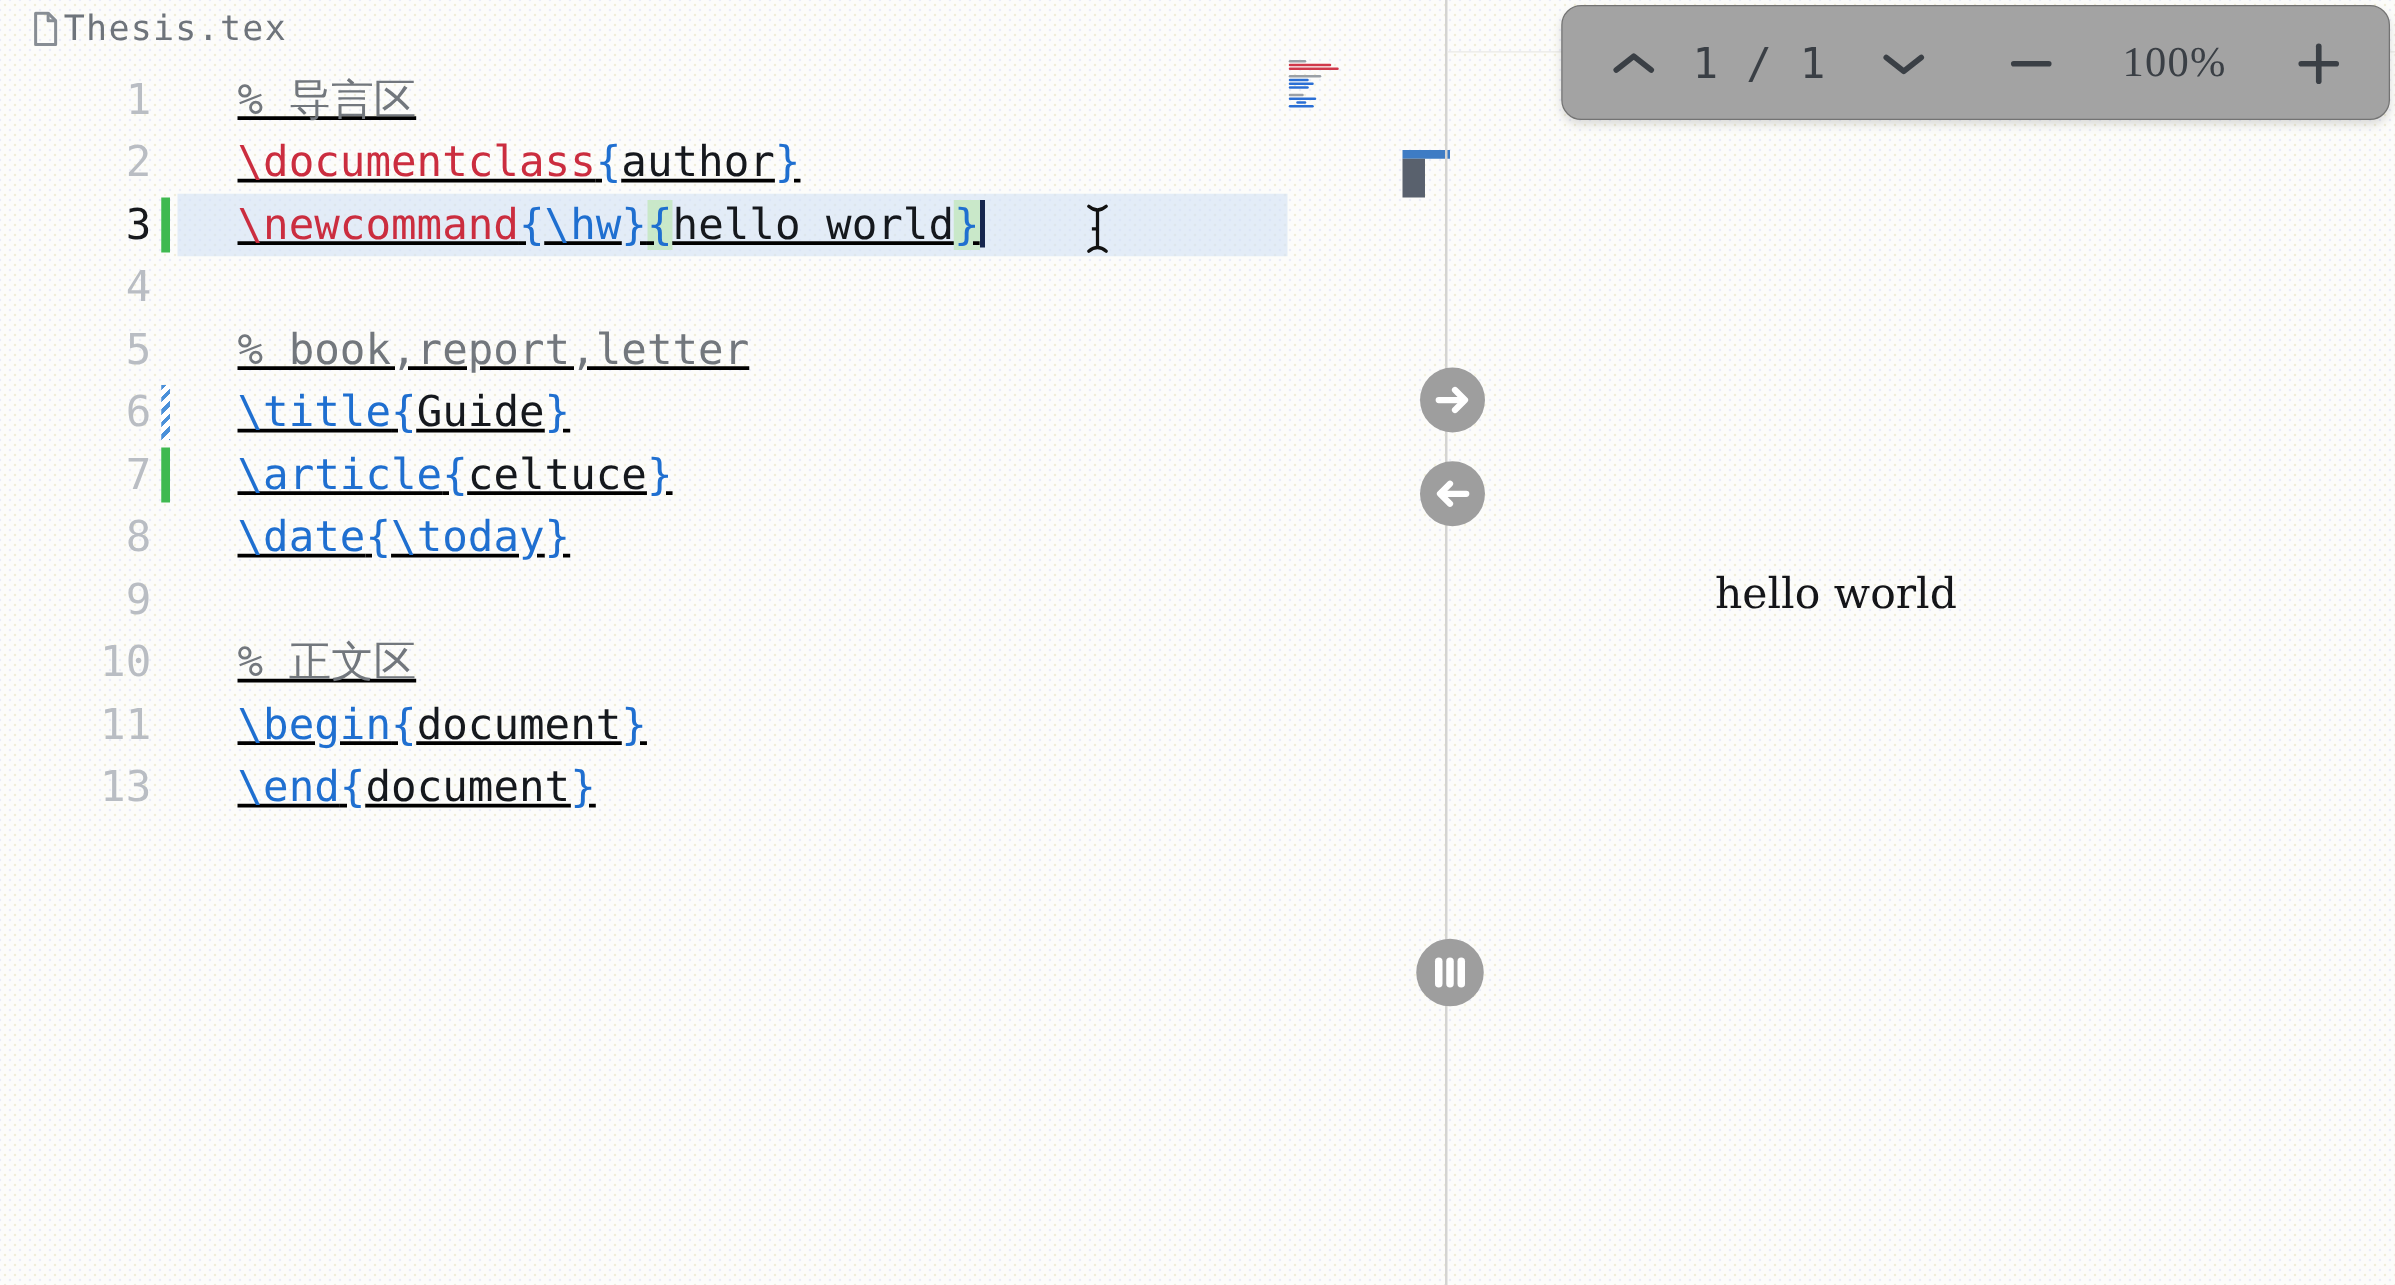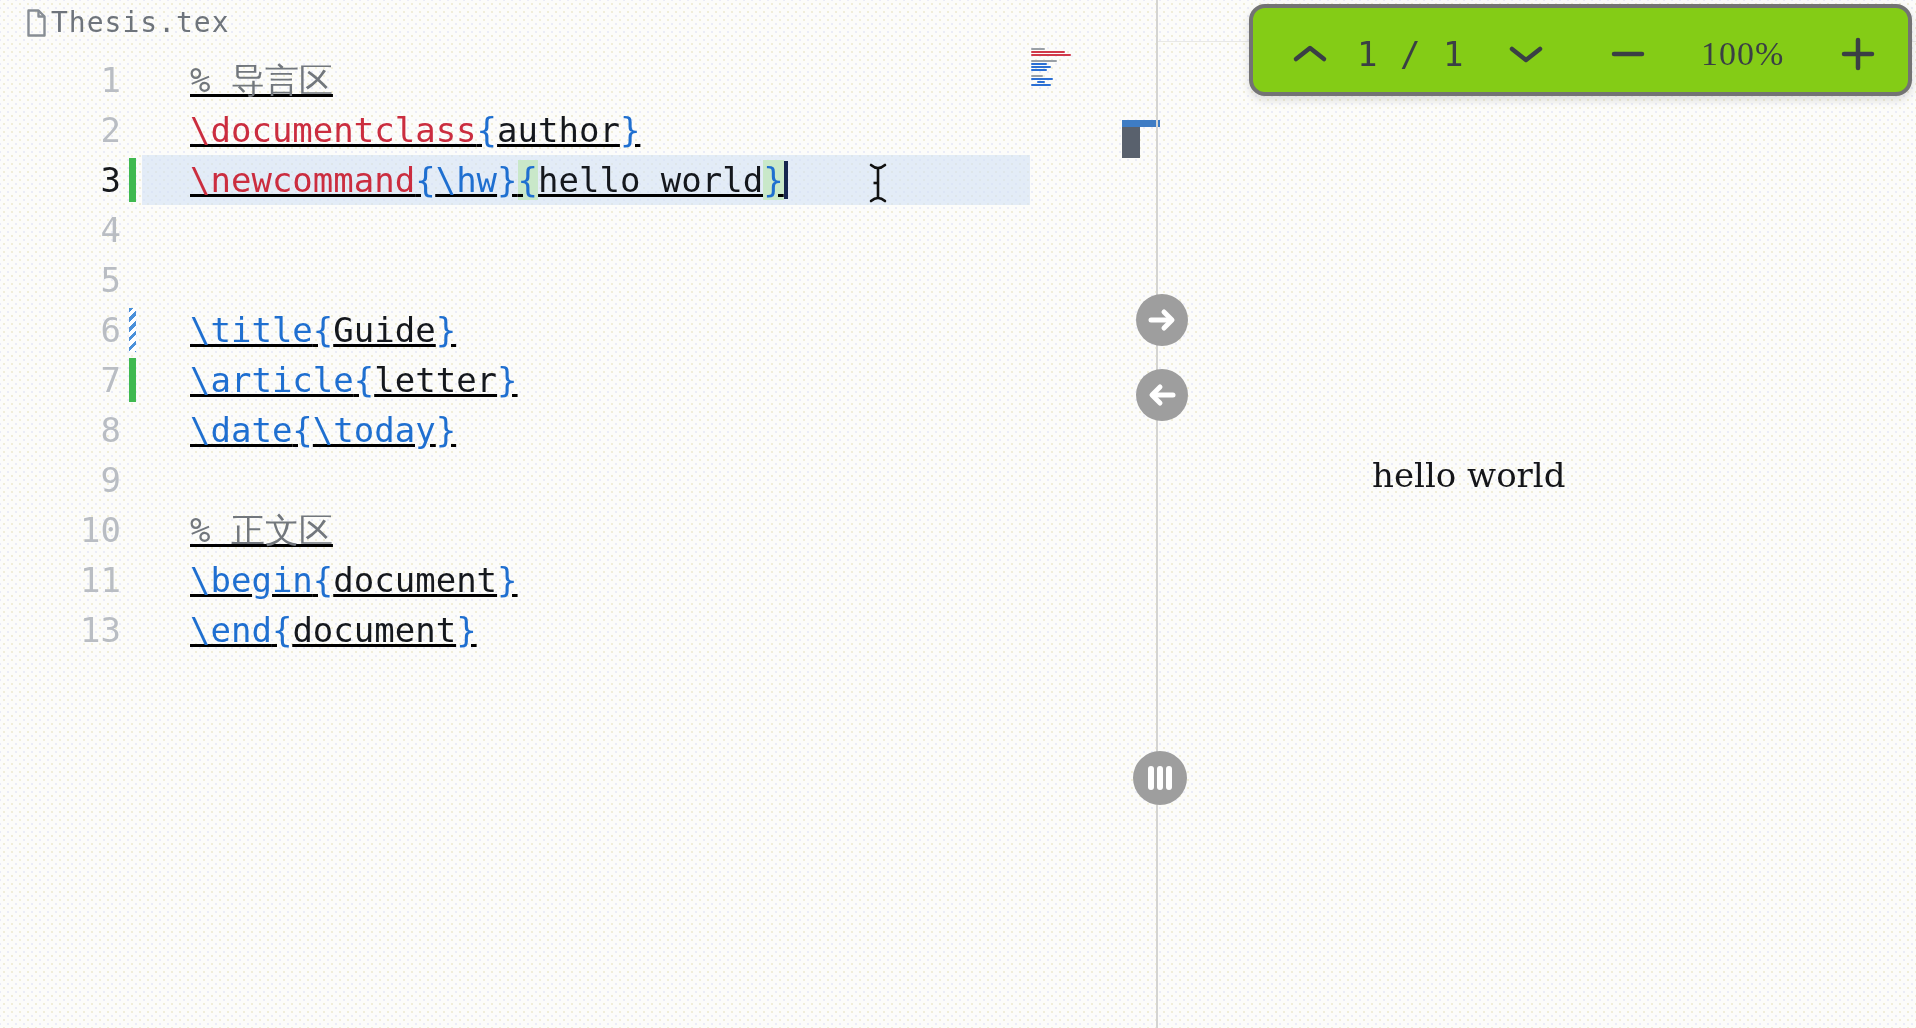--- a/index.html
+++ b/index.html
@@ -52,21 +52,21 @@
   #divider{position:absolute;left:1156px;top:0;width:2px;height:1028px;background:var(--divider);}
   .circle-btn{position:absolute;border-radius:50%;background:var(--circle);display:flex;align-items:center;justify-content:center;}
   #btn-forward{left:1136px;top:294px;width:52px;height:52px;}
   #btn-back{left:1136px;top:369px;width:52px;height:52px;}
   #btn-handle{left:1133px;top:751px;width:54px;height:54px;}
   
   #pdf-pane{position:absolute;left:1158px;top:0;width:758px;height:1028px;}
   #page-top-edge{position:absolute;left:0;top:41px;width:758px;height:1px;background:#e9e9e6;}
   #pdf-text{position:absolute;left:214px;top:455px;font-family:"DejaVu Serif","Liberation Serif",serif;font-size:34px;color:#141519;}
   
-  #toolbar{position:absolute;left:1249px;top:4px;width:663px;height:92px;background:#84cc16;border:4px solid #737373;border-radius:16px;box-shadow:0 4px 8px rgba(80,80,80,.18);}
+  #toolbar{position:absolute;left:1249px;top:4px;width:663px;height:92px;background:#a3a3a3;border:1px solid #737373;border-radius:16px;box-shadow:0 4px 8px rgba(80,80,80,.18);}
   #toolbar .t-abs{position:absolute;top:0;height:92px;display:flex;align-items:center;}
   #toolbar .t-text{font-size:34px;color:var(--toolbar-fg);letter-spacing:1px;}
   #tb-prev{left:38px;} #tb-page{left:104px;} #tb-next{left:254px;}
   #tb-zoom-out{left:358px;} #tb-zoom-val{left:448px;font-family:Liberation Serif, serif;} #tb-zoom-in{left:588px;}
   .tb-btn{cursor:default;}
   
   #mouse{position:absolute;left:869px;top:162px;}
 </style>
 </head>
 <body>
@@ -77,23 +77,23 @@
     <path d="M12.5 1.5 v6 h6" fill="none" stroke="#878d94" stroke-width="2.4" stroke-linejoin="round"></path>
   </svg>
   <span class="fname">Thesis.tex</span>
 </div>
 
 <div id="rows">
     <div class="row"><span class="lnum">1</span><span class="code"><span class="tok-comment">% 导言区</span></span></div>
     <div class="row"><span class="lnum">2</span><span class="code"><span class="tok-red">\documentclass</span><span class="tok-blue">{</span><span class="tok-arg">author</span><span class="tok-blue">}</span></span></div>
     <div class="row active"><div class="hl"></div><span class="lnum">3</span><span class="marker added"></span><span class="code"><span class="tok-red">\newcommand</span><span class="tok-blue">{</span><span class="tok-blue">\hw</span><span class="tok-blue">}</span><span class="tok-blue tok-match">{</span><span class="tok-arg">hello world</span><span class="tok-blue tok-match">}</span><span class="caret"></span></span></div>
     <div class="row"><span class="lnum">4</span><span class="code"></span></div>
-    <div class="row"><span class="lnum">5</span></div>
+    <div class="row"><span class="lnum">5</span><span class="code"><span class="tok-comment">% book,report,letter</span></span></div>
     <div class="row"><span class="lnum">6</span><span class="marker modified"></span><span class="code"><span class="tok-blue">\title</span><span class="tok-blue">{</span><span class="tok-arg">Guide</span><span class="tok-blue">}</span></span></div>
-    <div class="row"><span class="lnum">7</span><span class="marker added"></span><span class="code"><span class="tok-blue">\article</span><span class="tok-blue">{</span><span class="tok-arg">letter</span><span class="tok-blue">}</span></span></div>
+    <div class="row"><span class="lnum">7</span><span class="marker added"></span><span class="code"><span class="tok-blue">\article</span><span class="tok-blue">{</span><span class="tok-arg">celtuce</span><span class="tok-blue">}</span></span></div>
     <div class="row"><span class="lnum">8</span><span class="code"><span class="tok-blue">\date</span><span class="tok-blue">{</span><span class="tok-blue">\today</span><span class="tok-blue">}</span></span></div>
     <div class="row"><span class="lnum">9</span><span class="code"></span></div>
     <div class="row"><span class="lnum">10</span><span class="code"><span class="tok-comment">% 正文区</span></span></div>
     <div class="row"><span class="lnum">11</span><span class="code"><span class="tok-blue">\begin</span><span class="tok-blue">{</span><span class="tok-arg">document</span><span class="tok-blue">}</span></span></div>
     <div class="row"><span class="lnum">13</span><span class="code"><span class="tok-blue">\end</span><span class="tok-blue">{</span><span class="tok-arg">document</span><span class="tok-blue">}</span></span></div>
   </div>
 
 <div id="minimap">
     <div class="mrow mc-comment" style="width: 14px; margin-left: 0px;"></div>
     <div class="mrow mc-red" style="width: 34px; margin-left: 0px;"></div>

